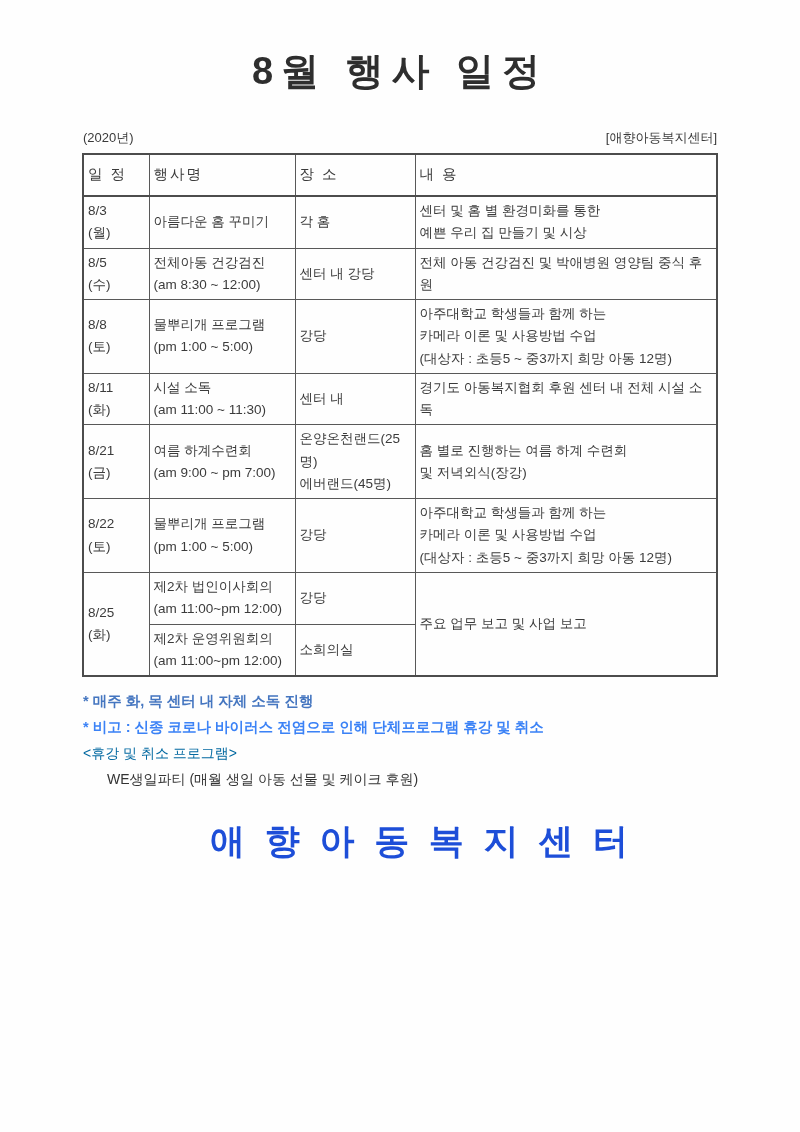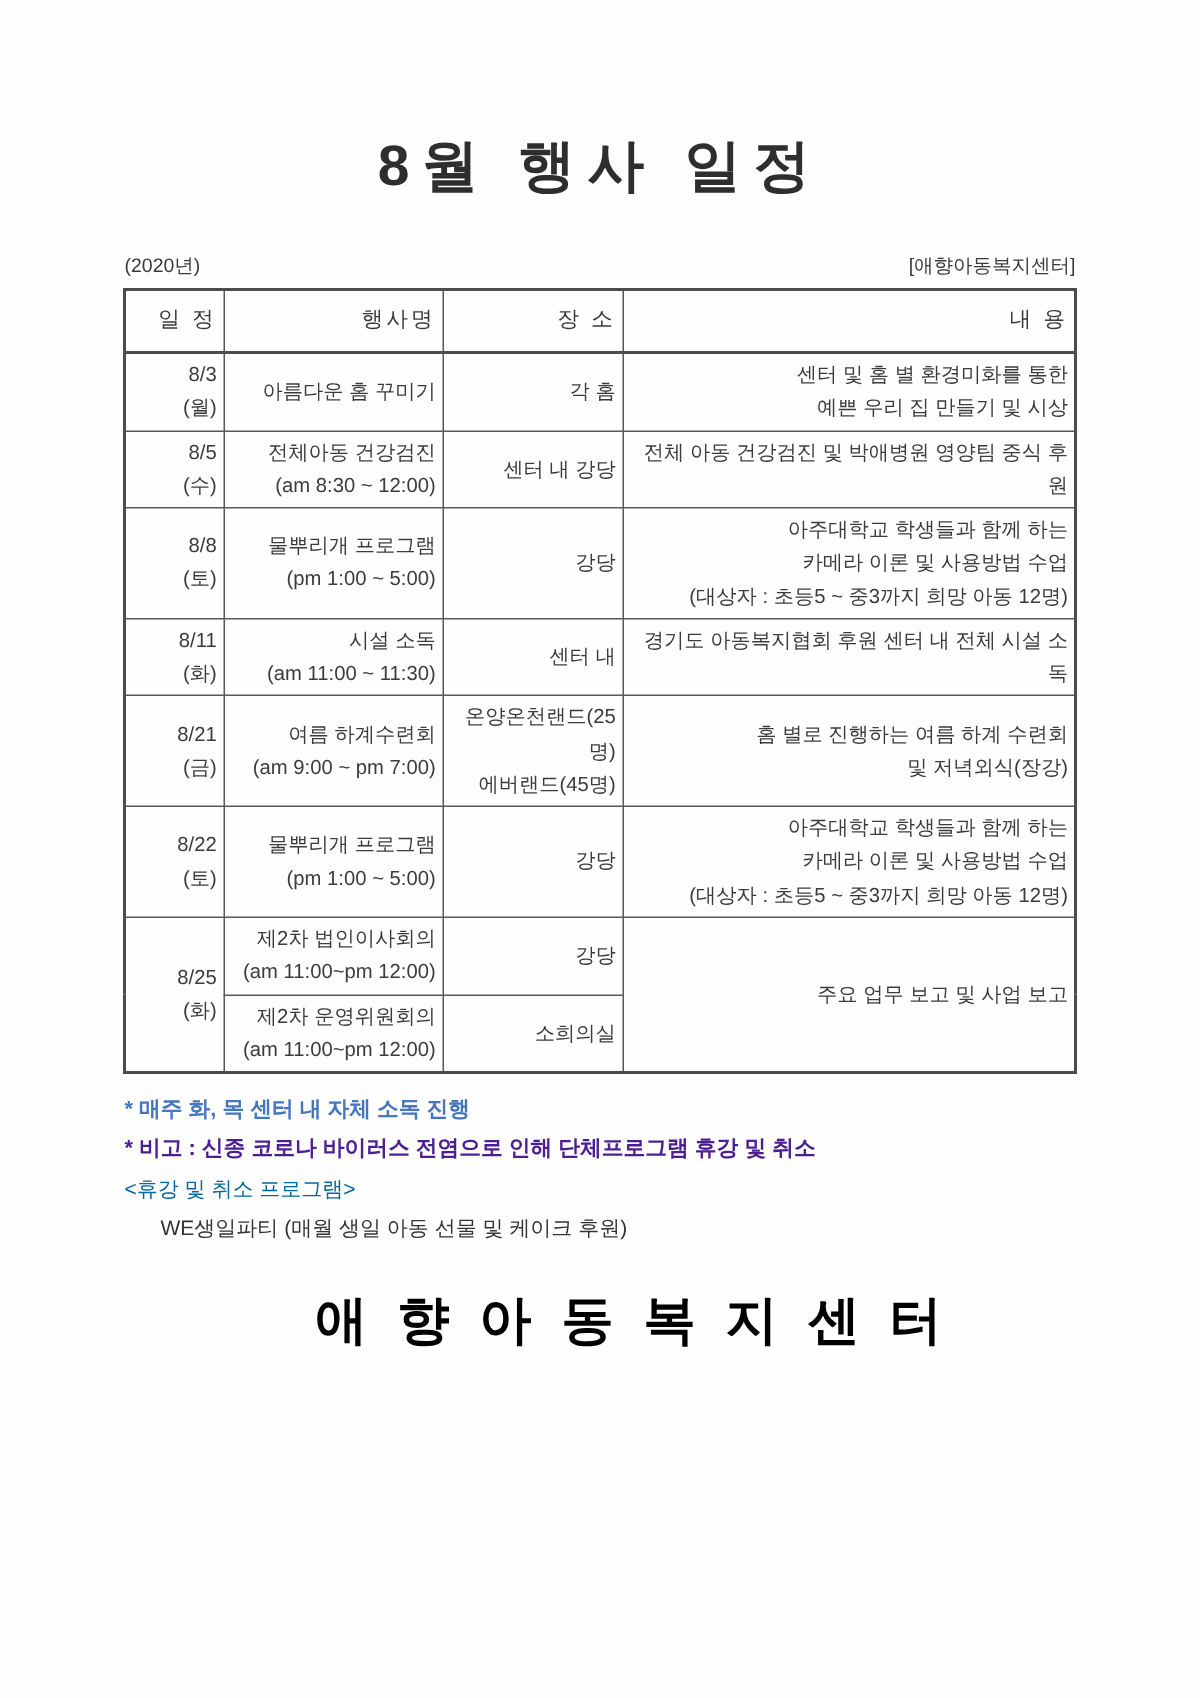--- a/index.html
+++ b/index.html
@@ -6,21 +6,21 @@
   html, body { background: #ffffff; }
   body {
     width: 800px; height: 1132px;
     font-family: "Liberation Sans", "DejaVu Sans", sans-serif;
     color: #343434;
     overflow: hidden;
   }
   .page { position: relative; width: 800px; height: 1132px; background: #fefefe; }
 
   .doc-title {
-    padding-top: 85px;
+    padding-top: 46px;
     text-align: center;
     font-size: 38px;
     font-weight: 700;
     letter-spacing: 8px;
     color: #2e2e2e;
   }
 
   .meta-row {
     width: 634px;
     margin: 32px auto 0 auto;
@@ -33,21 +33,21 @@
 
   table.schedule {
     width: 634px;
     margin: 6px auto 0 auto;
     border-collapse: collapse;
     table-layout: fixed;
     border: 2px solid #4c4c4c;
   }
   table.schedule td, table.schedule th {
     border: 1px solid #585858;
-    text-align: right;
+    text-align: left;
     vertical-align: middle;
     font-size: 13.5px;
     font-weight: 400;
     color: #3b3b3b;
     white-space: pre-line;
     line-height: 1.65;
     padding: 3px 4px;
   }
   table.schedule th {
     font-size: 14.5px;
@@ -76,21 +76,21 @@
   .note-black { font-size: 14px; color: #0369a1; }
   .note-indent1 { padding-left: 8px;  font-size: 14px; color: #333333; }
   .note-indent2 { padding-left: 24px; font-size: 14px; color: #333333; }
 
   .footer-title {
     margin-top: 26px;
     text-align: center;
     font-size: 35px;
     font-weight: 700;
     letter-spacing: 5px;
-    color: #000000;
+    color: #1d4ed8;
     padding-left: 43px;
   }
 </style>
 </head>
 <body>
 
 <div class="page">
 
   <div class="doc-title">8월 행사 일정</div>
 
@@ -185,20 +185,20 @@
       <tr class="r6b">
         <td>제2차 운영위원회의
 (am 11:00~pm 12:00)</td>
         <td>소희의실</td>
       </tr>
     </tbody>
   </table>
 
   <div class="notes">
     <div class="note-blue" style="color: rgb(69, 118, 192);">* 매주 화, 목 센터 내 자체 소독 진행</div>
-    <div class="note-red" style="color: #4c1d95;">* 비고 : 신종 코로나 바이러스 전염으로 인해 단체프로그램 휴강 및 취소</div>
+    <div class="note-red" style="color: #3b82f6;">* 비고 : 신종 코로나 바이러스 전염으로 인해 단체프로그램 휴강 및 취소</div>
     <div class="note-black">&lt;휴강 및 취소 프로그램&gt;</div>
     <div class="note-indent2">WE생일파티 (매월 생일 아동 선물 및 케이크 후원)</div>
   </div>
 
   <div class="footer-title">애 향 아 동 복 지 센 터</div>
 
 </div>
 
 </body></html>

